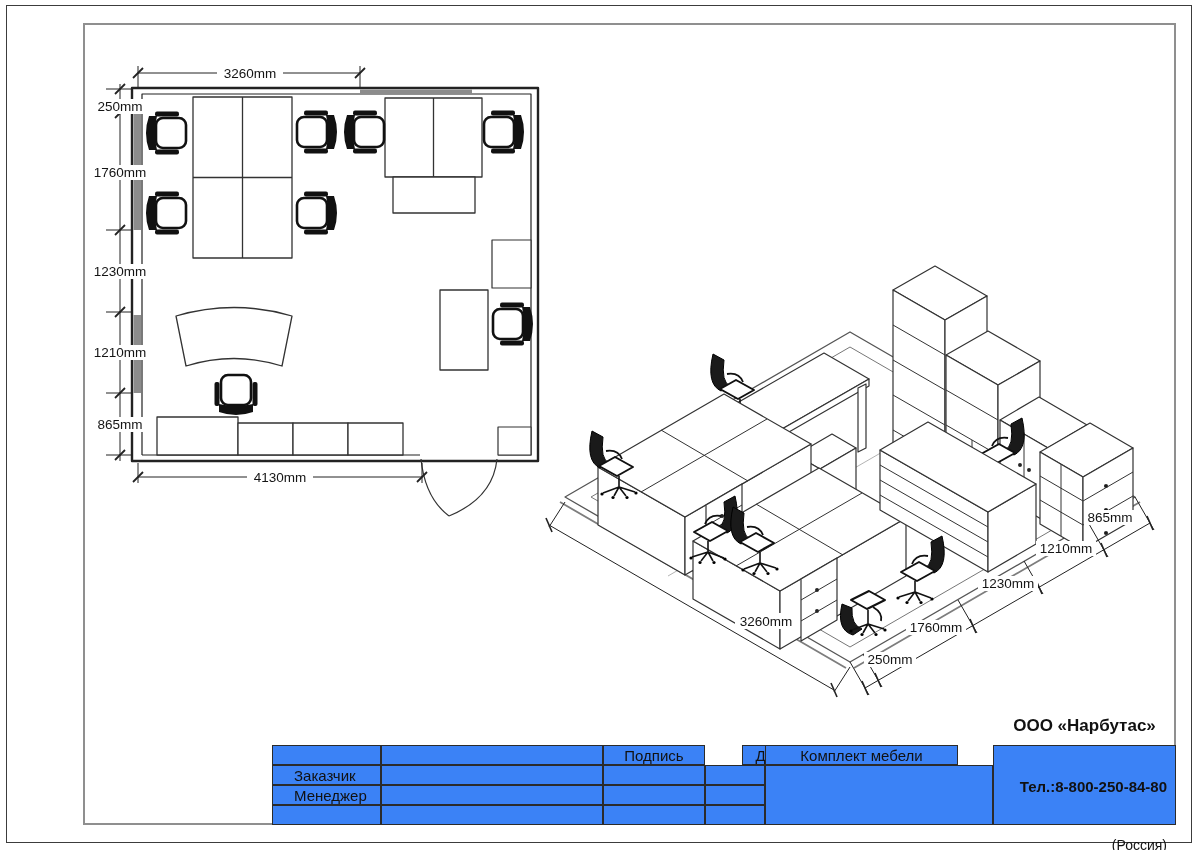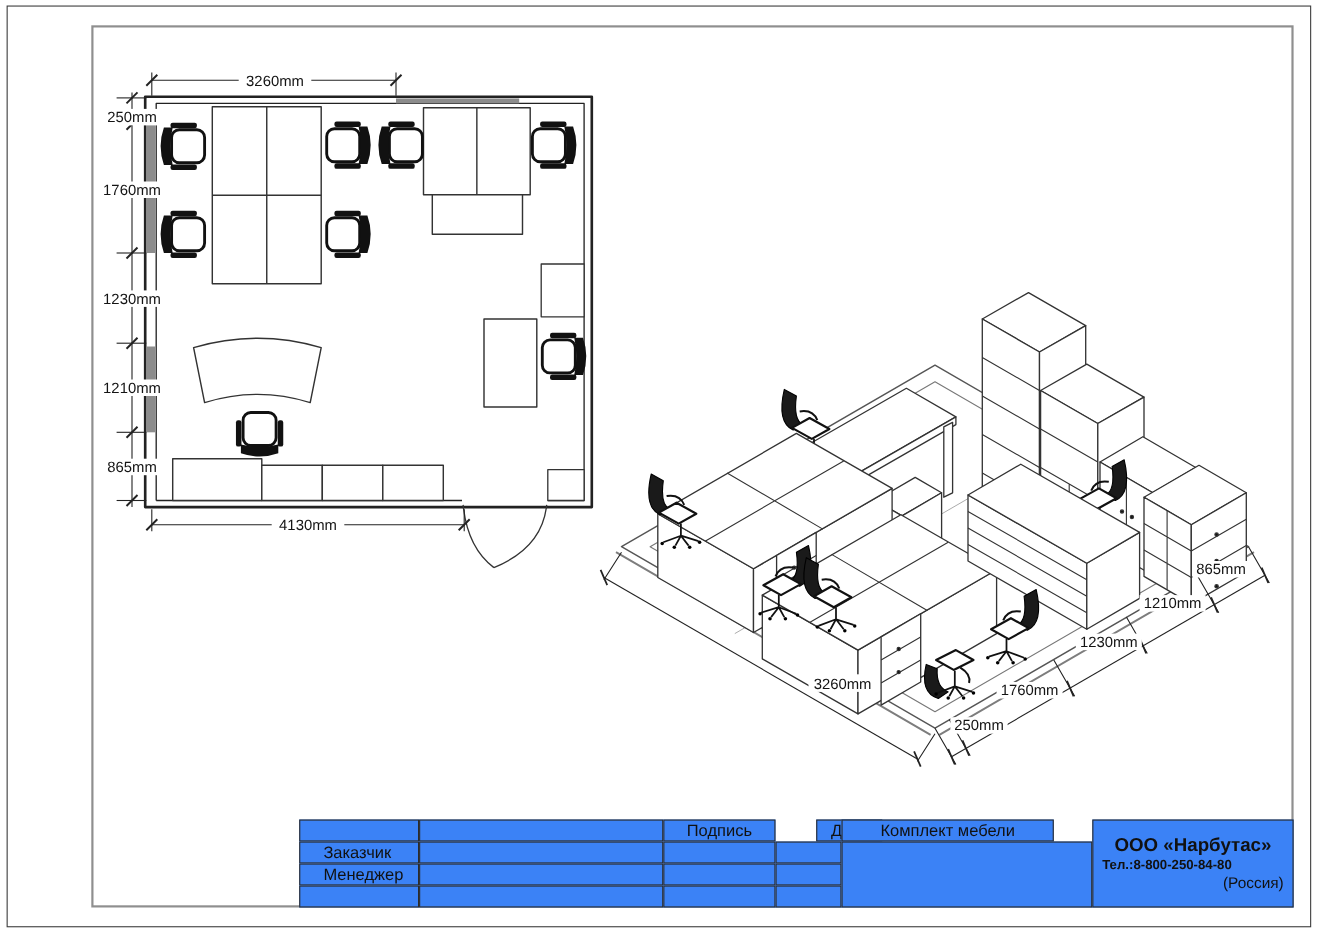--- a/index.html
+++ b/index.html
@@ -12,23 +12,23 @@
   svg{position:absolute;left:0;top:0;}
   svg text{font-family:"Liberation Sans", sans-serif;fill:#141414;}
 
   
   #title-block{position:absolute;left:272px;top:745px;width:904px;height:80px;font-size:15px;}
   .cell{position:absolute;border:1.2px solid #2b2b2b;box-sizing:border-box;background:#3b82f6;
         display:flex;align-items:center;}
   .cell.center{justify-content:center;}
   .cell.pad{padding-left:21px;align-items:flex-end;}
   #company-cell{flex-direction:column;justify-content:center;align-items:stretch;
-        line-height:1.25;padding:2px 8px;}
+        line-height:1.25;padding:2px 8px;gap:41px;}
   .co-name{text-align:center;font-size:17px;font-weight:600;}
-  .co-phone{text-align:left;font-size:12px;font-weight:700;}
+  .co-phone{text-align:right;font-size:15px;font-weight:700;}
   .co-country{text-align:right;font-size:14px;}
 </style>
 </head>
 <body>
 
 <div id="page">
   <div id="outer-border"></div>
   <div id="inner-frame"></div>
 
   <svg width="1200" height="850" viewBox="0 0 1200 850">

